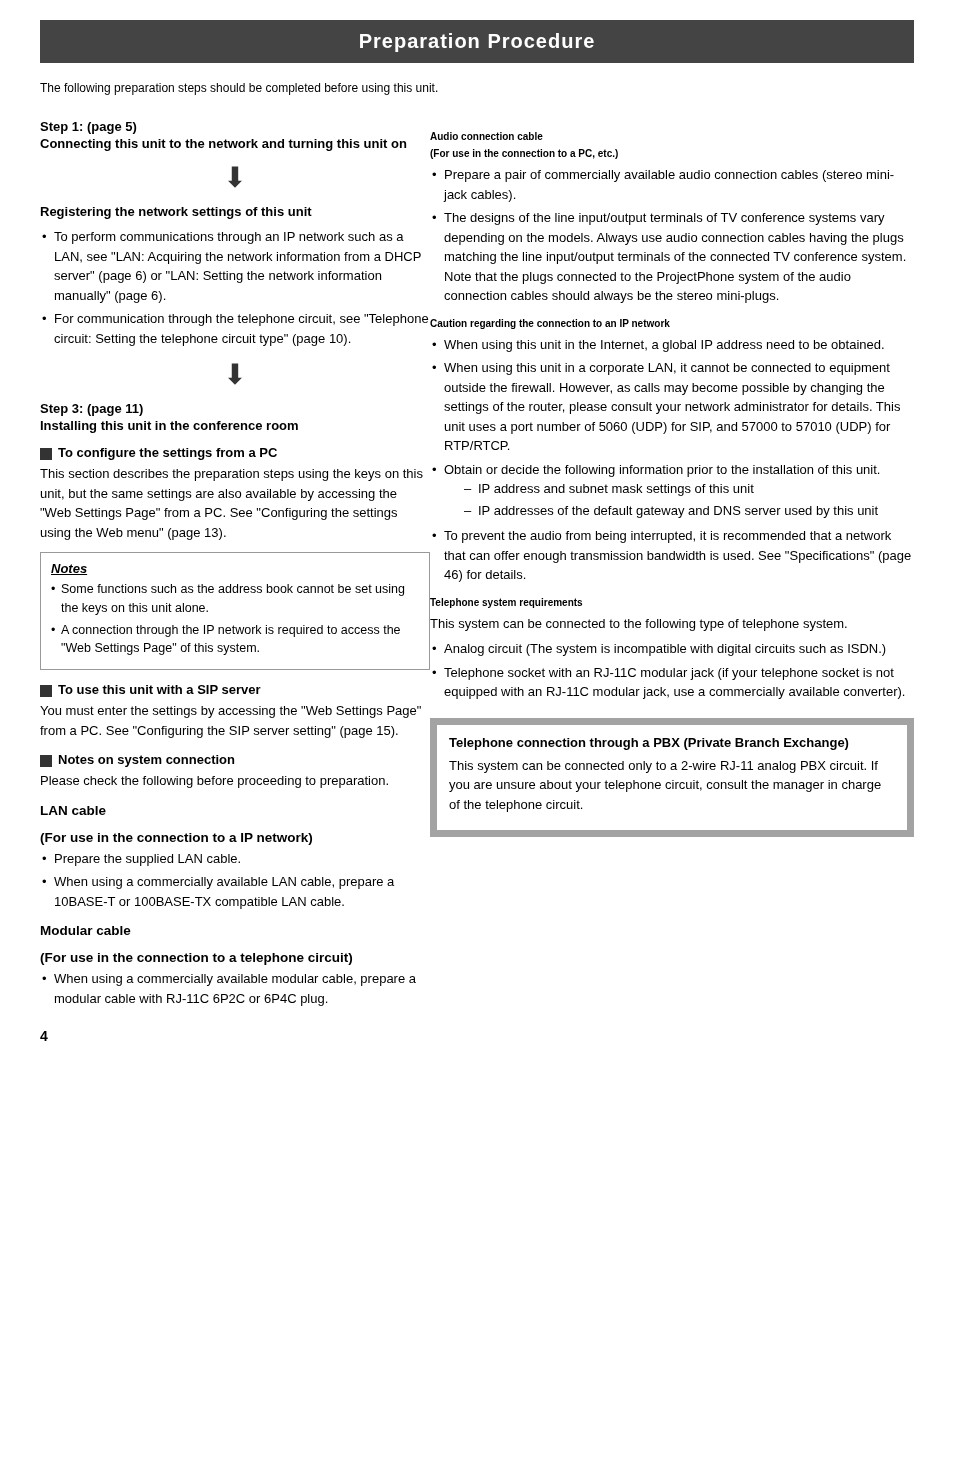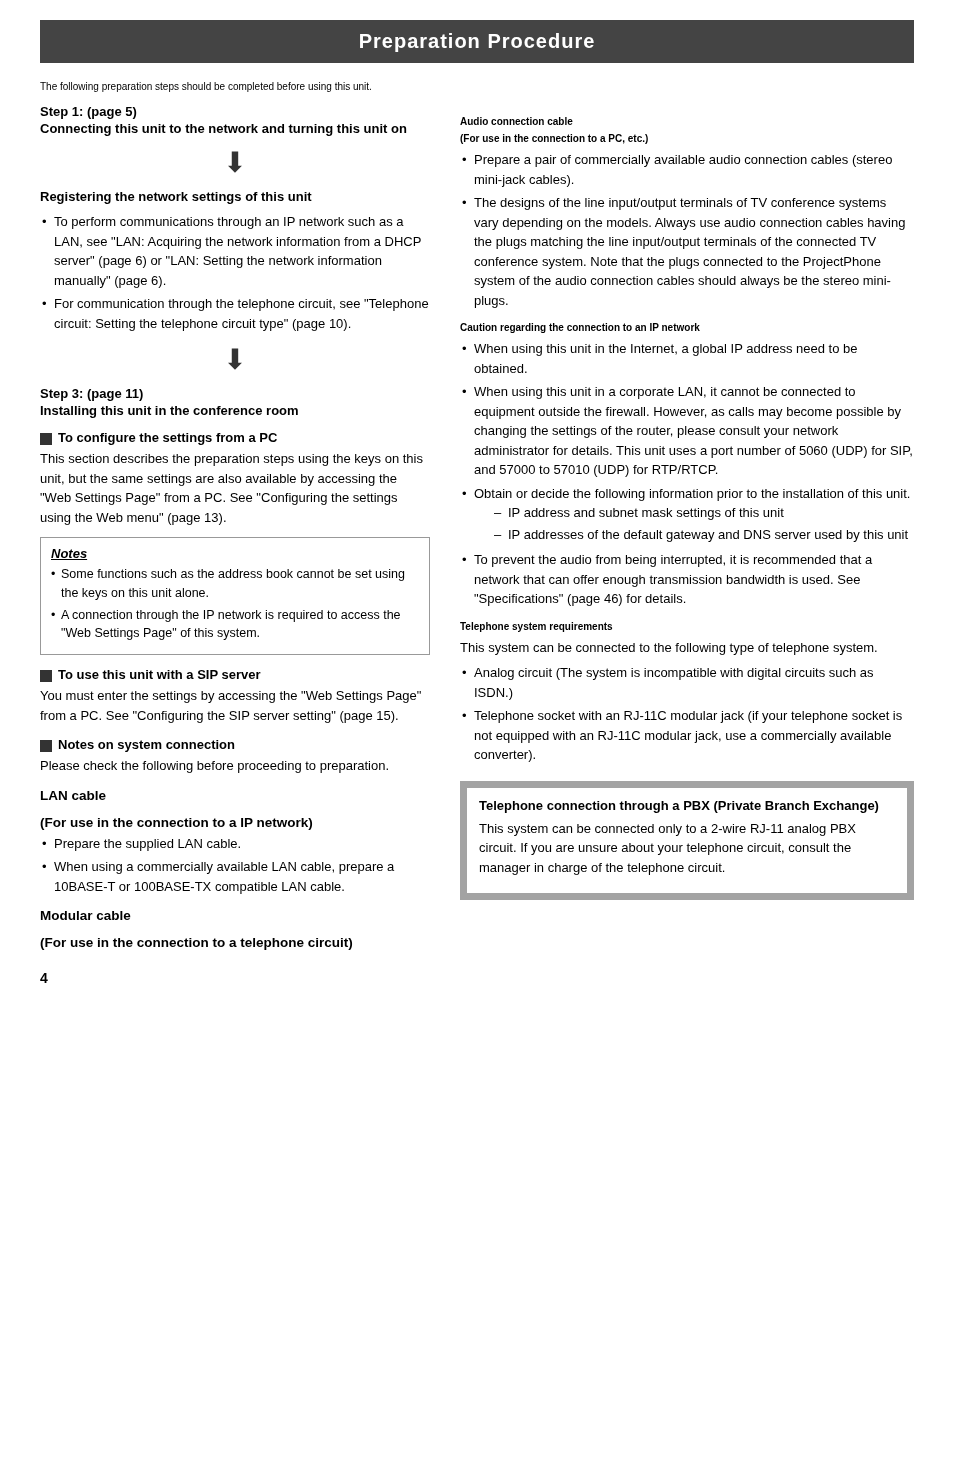--- a/index.html
+++ b/index.html
@@ -18,27 +18,26 @@
       color: #fff;
       text-align: center;
       padding: 10px 0;
       font-size: 20px;
       font-weight: bold;
       margin-bottom: 16px;
       letter-spacing: 1px;
     }
 
     .intro-text {
-      margin-bottom: 10px;
-      font-size: 10px;
+      margin-bottom: 22px;
+      font-size: 12px;
     }
 
     .two-col {
       display: flex;
-      gap: 30px;
     }
 
     .left-col {
       flex: 0 0 390px;
       max-width: 390px;
     }
 
     .right-col {
       flex: 1;
     }
@@ -255,20 +254,21 @@
     <div class="section-title">LAN cable</div>
     <div class="section-title">(For use in the connection to a IP network)</div>
     <ul class="bullet-list">
       <li>Prepare the supplied LAN cable.</li>
       <li>When using a commercially available LAN cable, prepare a 10BASE-T or 100BASE-TX compatible LAN cable.</li>
     </ul>
 
     <div class="section-title">Modular cable</div>
     <div class="section-title">(For use in the connection to a telephone circuit)</div>
     <ul class="bullet-list">
+      <li>When using a commercially available modular cable, prepare a modular cable with RJ-11C 6P2C or 6P4C plug.</li>
     </ul>
 
     <div class="page-number">4</div>
 
   </div>
 
   <div class="right-col">
 
     <div class="section-title-lg">Audio connection cable</div>
     <div class="section-title-lg" style="margin-top:0;">(For use in the connection to a PC, etc.)</div>

